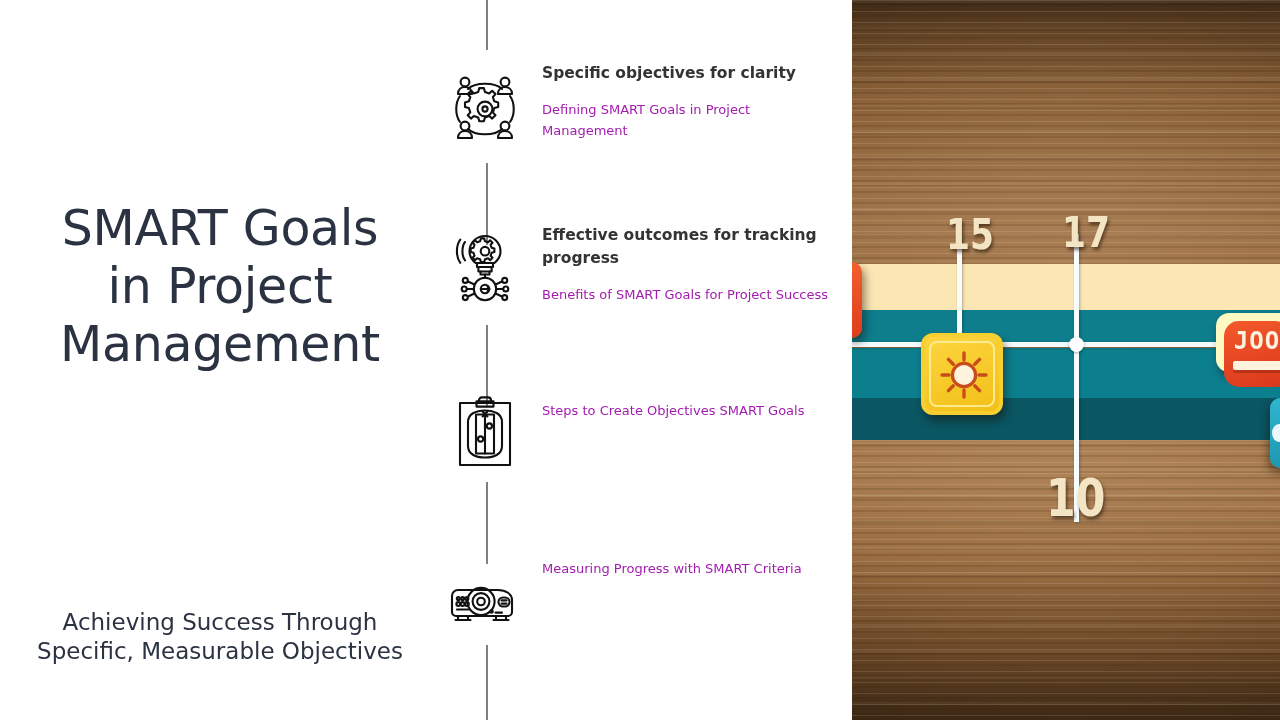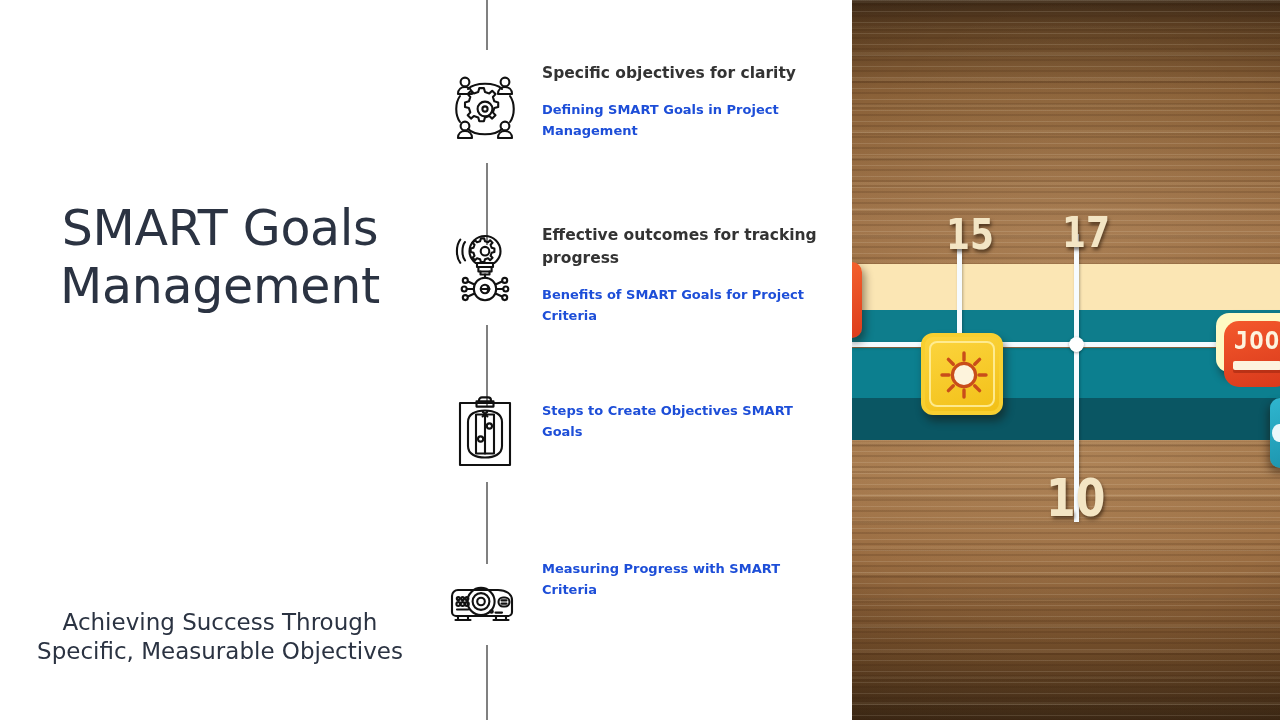--- a/index.html
+++ b/index.html
@@ -87,22 +87,22 @@
     font-size: 15.5px;
     line-height: 23px;
     font-weight: 700;
     color: #333333;
   }
 
   .item-body {
     margin-top: 14px;
     font-size: 13px;
     line-height: 21px;
-    font-weight: 700;
-    color: #1d4ed8;
+    font-weight: 400;
+    color: #a21caf;
   }
 
   
   .photo {
     position: absolute;
     left: 852px; top: 0;
     width: 428px; height: 720px;
     overflow: hidden;
     background: #8a6238;
   }
@@ -292,20 +292,21 @@
 </style>
 </head>
 <body>
 
 <div class="slide">
 
   <div class="left-col">
 
     <div class="page-title">
       <div>SMART Goals</div>
+      <div>in Project</div>
       <div>Management</div>
     </div>
 
     <div class="page-subtitle">
       <div>Achieving Success Through</div>
       <div>Specific, Measurable Objectives</div>
     </div>
 
   </div>
 
@@ -380,21 +381,21 @@
             <circle cx="58.7" cy="48.4" r="2.5"></circle>
           <path d="M50.1 57 L57 57"></path>
             <circle cx="59.8" cy="57" r="2.5"></circle>
           <path d="M49.5 61.5 L56 64.5"></path>
             <circle cx="58.7" cy="65.6" r="2.5"></circle>
           <path d="M39 45.8 L39 42.5"></path>
         </svg>
       </div>
       <div class="item-text" style="top:0px;">
         <div class="item-heading">Effective outcomes for tracking progress</div>
-        <div class="item-body">Benefits of SMART Goals for Project Criteria</div>
+        <div class="item-body">Benefits of SMART Goals for Project Success</div>
       </div>
     </div>
 
     <div class="item" style="top:386px;">
       <div class="item-icon" style="top:8px;">
         <svg viewBox="0 0 78 78" fill="none" stroke="#111111" stroke-width="2.1" stroke-linecap="round" stroke-linejoin="round">
 
           <rect x="14" y="9" width="50" height="62"></rect>
 
           <path d="M33 9 L33 6.2 C33 4.6 34.3 3.4 35.9 3.4 L42.1 3.4 C43.7 3.4 45 4.6 45 6.2 L45 9"></path>

